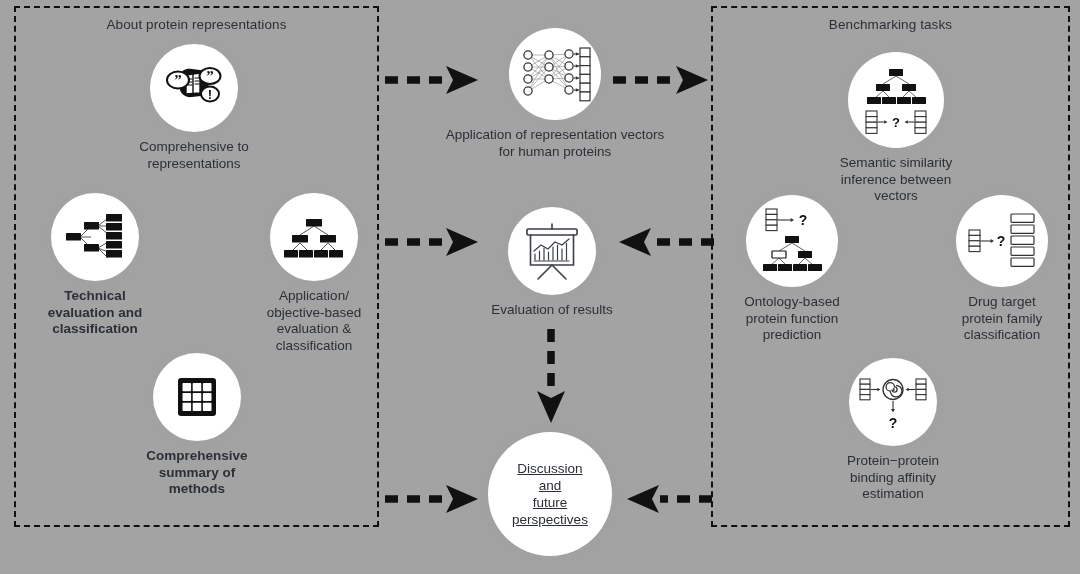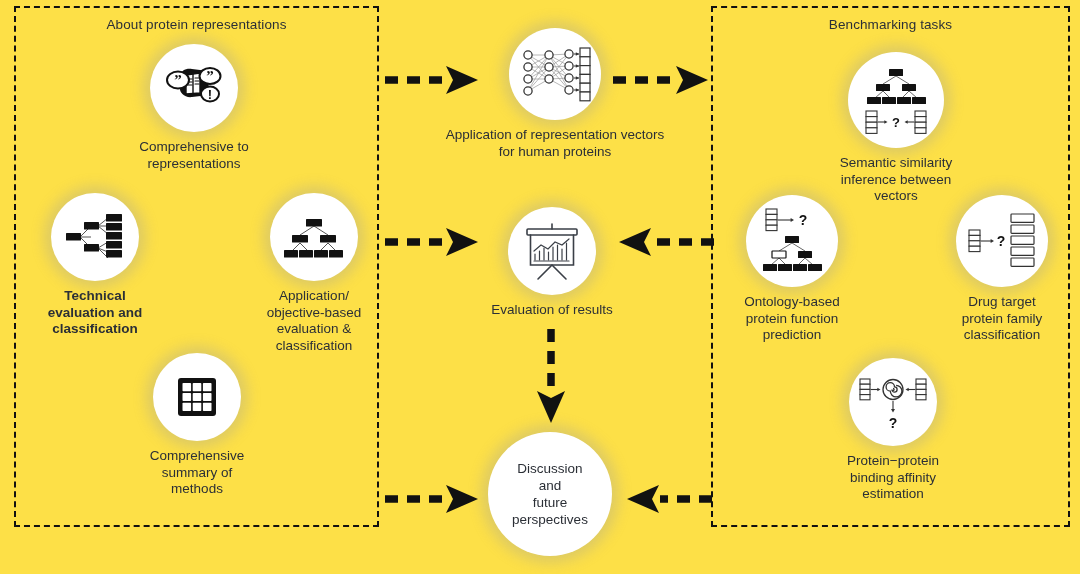--- a/index.html
+++ b/index.html
@@ -5,21 +5,21 @@
 <style>
   html,body{margin:0;padding:0;background:#ffffff;}
   body{
     font-family:"Liberation Sans","DejaVu Sans",sans-serif;
     color:#2b2f36;
   }
   #canvas{
     position:relative;
     width:1080px;
     height:574px;
-    background:#fde047;
+    background:#a3a3a3;
     overflow:hidden;
   }
 
   
   .panel{
     position:absolute;
     border:2.5px dashed #111111;
     box-sizing:border-box;
   }
   #panel-left{ left:14px; top:6px; width:365px; height:521px; }
@@ -155,21 +155,21 @@
           </g>
         </svg>
       </span>
     </div>
     <div class="node-label">Application/
 objective-based
 evaluation &amp;
 classification</div>
   </div>
 
-  <div class="node" style="left:135px; top:353px; width:124px;">
+  <div class="node" style="left:135px; top:353px; width:124px;font-weight:bold;">
     <div class="bubble" style="width:88px;height:88px;">
       <span>
         <svg width="42" height="42" viewBox="0 0 42 42">
           <rect x="2" y="2" width="38" height="38" rx="3" fill="#111"></rect>
           <g fill="#ffffff">
             <rect x="6.5" y="7" width="8.6" height="8.2" rx="0.8"></rect>
             <rect x="16.7" y="7" width="8.6" height="8.2" rx="0.8"></rect>
             <rect x="26.9" y="7" width="8.6" height="8.2" rx="0.8"></rect>
             <rect x="6.5" y="16.9" width="8.6" height="8.2" rx="0.8"></rect>
             <rect x="16.7" y="16.9" width="8.6" height="8.2" rx="0.8"></rect>
@@ -251,21 +251,21 @@
                      M32 40 v-13 M36.5 40 v-15 M41 40 v-11 M45.5 40 v-17"></path>
             <path d="M13 31 L20 25 L27 29 L34 22 L41 25 L48 19"></path>
             <path d="M13 41 h35"></path>
           </g>
         </svg>
       </span>
     </div>
     <div class="node-label">Evaluation of results</div>
   </div>
 
-  <div class="node" style="left:470px; top:432px; width:160px;">
+  <div class="node" style="left:470px; top:432px; width:160px;text-decoration:underline;">
     <div class="bubble" style="width:124px;height:124px;">
       <div class="center-text">Discussion
 and
 future
 perspectives</div>
     </div>
   </div>
 
   <div class="node" style="left:826px; top:52px; width:140px;">
     <div class="bubble" style="width:96px;height:96px;">

